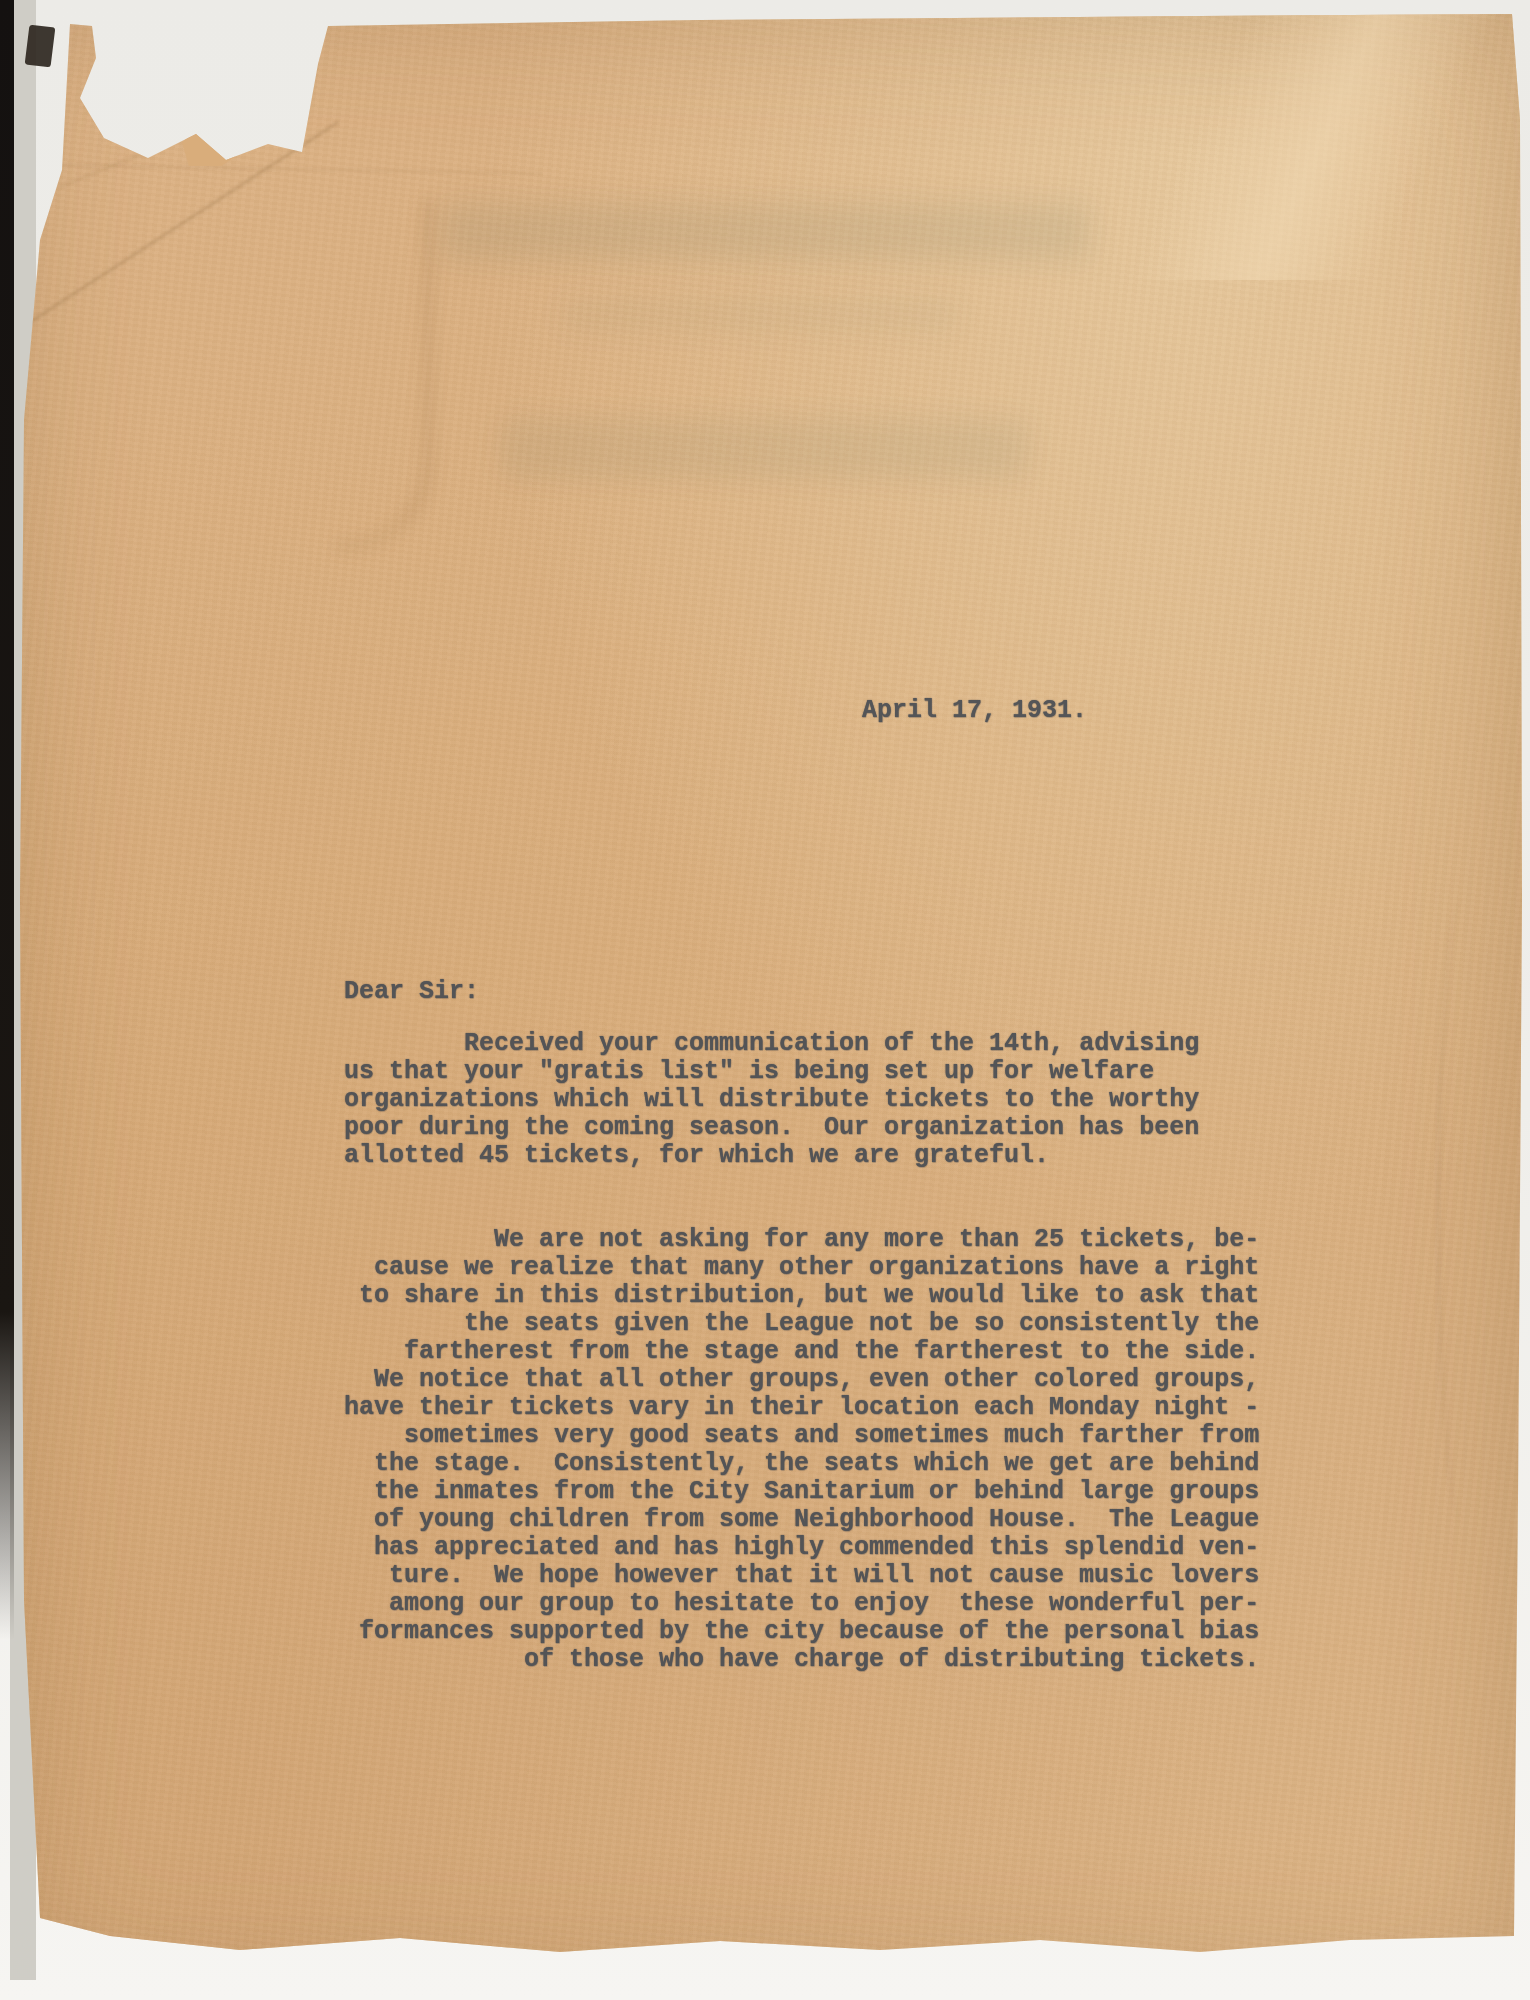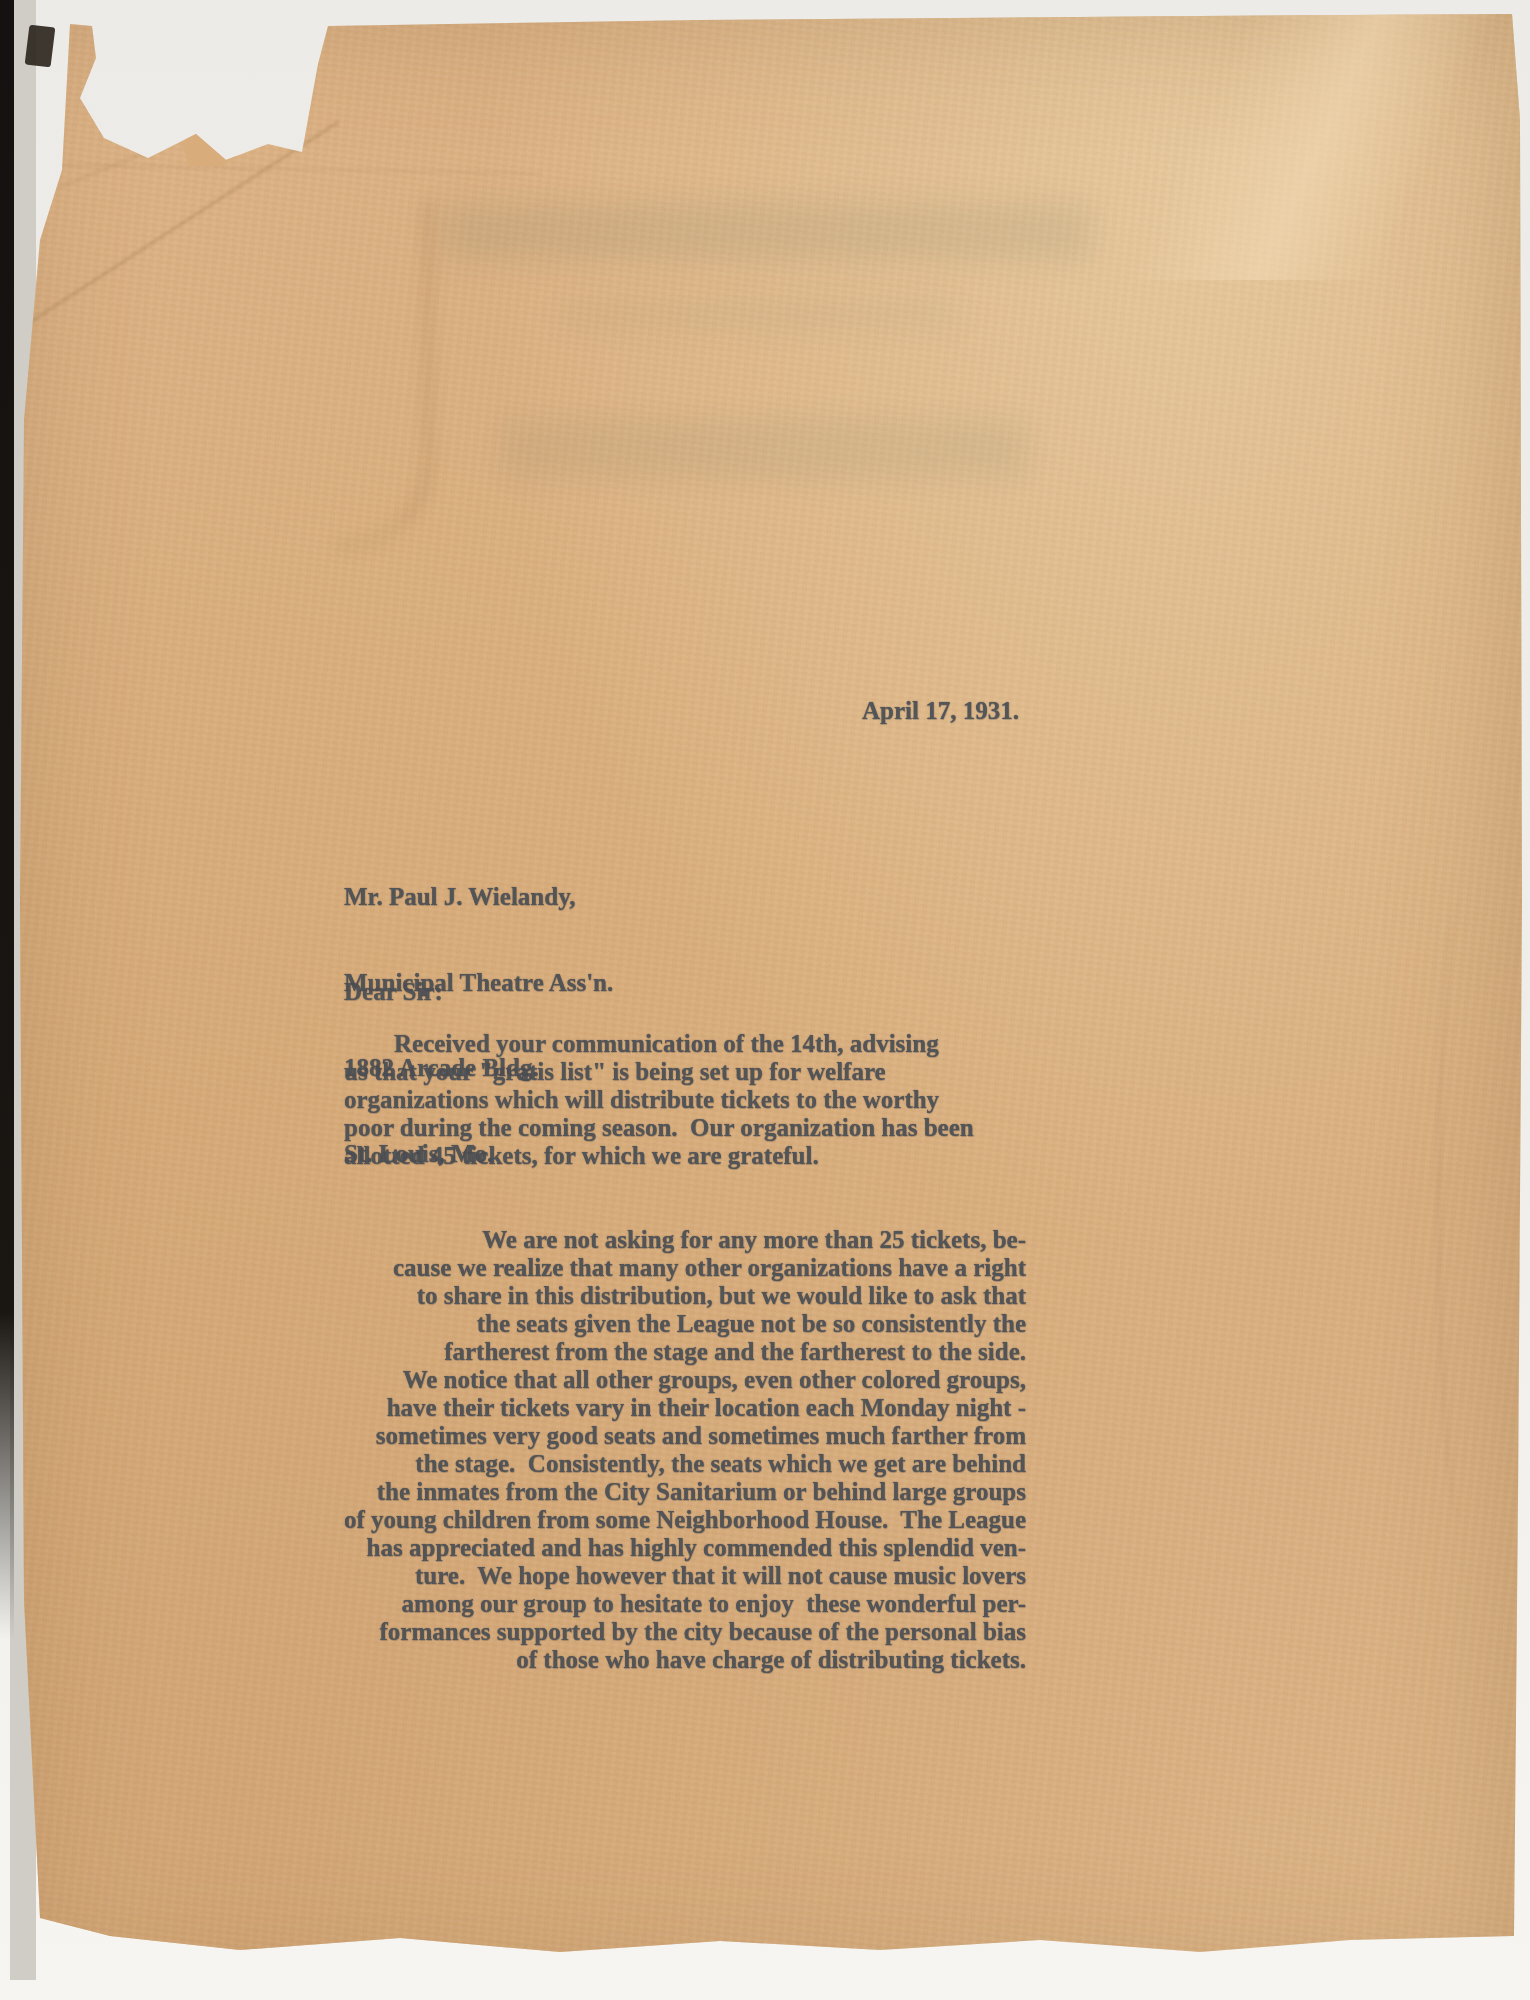--- a/index.html
+++ b/index.html
@@ -1,19 +1,19 @@
 <!DOCTYPE html>
 <html><head>
 <meta charset="utf-8">
 <style>
   html,body{margin:0;padding:0;background:#f1f0ec;}
   .stage{
     position:relative;width:1530px;height:2000px;overflow:hidden;
     background:linear-gradient(to bottom,#ecebe7 0%,#efeeea 55%,#f6f5f2 100%);
-    font-family:Liberation Serif, serif;
+    font-family:Liberation Mono, monospace;
   }
   .left-gray{position:absolute;left:10px;top:0;width:26px;height:1980px;background:#cfcdc6;}
   .black-strip{
     position:absolute;left:0;top:0;width:14px;height:1640px;
     background:linear-gradient(to bottom,#141110 0%,#1a1612 80%,rgba(26,22,18,0) 100%);
   }
   .corner-mark{
     position:absolute;left:27px;top:26px;width:26px;height:40px;
     background:#2a241c;transform:rotate(7deg);border-radius:3px;opacity:.9;
   }
@@ -97,26 +97,20 @@
     <div class="crease fold-line"></div>
     <div class="stain-j"></div>
     <div class="crease-right"></div>
     <div class="ghost ghost1"></div>
     <div class="ghost ghost2"></div>
     <div class="ghost ghost3"></div>
     <div class="flap"></div>
 
     <div class="typewriter date">April 17, 1931.</div>
 
-    <div class="typewriter recipient">
-      <span>Mr. Paul J. Wielandy,</span>
-      <span>Municipal Theatre Ass'n.</span>
-      <span>1882 Arcade Bldg.</span>
-      <span>St. Louis, Mo.</span>
-    </div>
 
     <div class="typewriter salutation">Dear Sir:</div>
 
     <div class="typewriter para1">        Received your communication of the 14th, advising
 us that your "gratis list" is being set up for welfare
 organizations which will distribute tickets to the worthy
 poor during the coming season.  Our organization has been
 allotted 45 tickets, for which we are grateful.</div>
     <div class="typewriter para2">        We are not asking for any more than 25 tickets, be-
 cause we realize that many other organizations have a right

